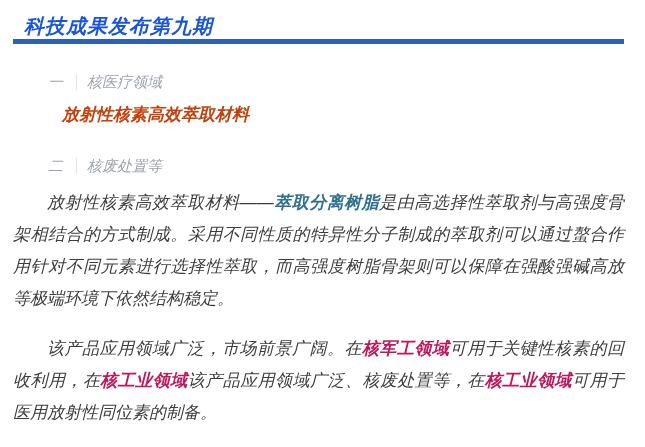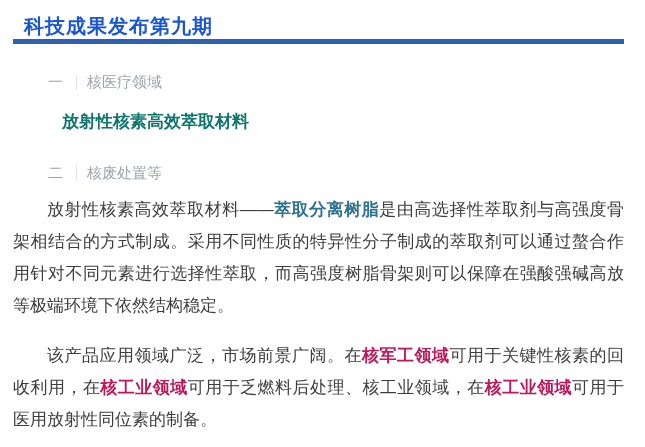--- a/index.html
+++ b/index.html
@@ -8,20 +8,21 @@
     font-family: "Liberation Sans", "DejaVu Sans", sans-serif;
     width: 645px;
     height: 447px;
     overflow: hidden;
   }
   .page {
     position: relative;
     width: 645px;
     height: 339px;
     background: #ffffff;
+    font-style: italic;
   }
   .doc-header { padding-top: 15px; }
   .doc-title {
     margin-left: 24px;
     font-size: 20px;
     line-height: 22px;
     font-weight: bold;
     color: #1a56d4;
     letter-spacing: 1px;
   }
@@ -41,24 +42,24 @@
   .section-head.first { margin-top: 28px; }
   .section-head.second { margin-top: 30px; }
   .section-num { margin-right: 13px; }
   .section-divider {
     width: 1px;
     height: 16px;
     background: #e3e3e3;
     margin-right: 10px;
   }
   .achievement-name {
-    margin: 18px 0 0 62px;
+    margin: 11px 0 0 62px;
     font-size: 17px;
     font-weight: bold;
-    color: #0f766e;
+    color: #c2410c;
   }
   .body-para {
     margin: 12px 21px 0 13px;
     font-size: 17px;
     line-height: 32px;
     color: #3d3d3d;
     text-align: justify;
     text-indent: 2em;
   }
   .para-intro { margin-top: 11px; }
@@ -86,15 +87,15 @@
   <div class="achievement-name">放射性核素高效萃取材料</div>
 
   <div class="section-head second">
     <span class="section-num">二</span>
     <span class="section-divider"></span>
     <span class="section-label">核废处置等</span>
   </div>
 
   <p class="body-para para-intro"><span>放射性核素高效萃取材料——</span><span class="hl hl-resin">萃取分离树脂</span><span>是由高选择性萃取剂与高强度骨架相结合的方式制成。采用不同性质的特异性分子制成的萃取剂可以通过螯合作用针对不同元素进行选择性萃取，而高强度树脂骨架则可以保障在强酸强碱高放等极端环境下依然结构稳定。</span></p>
 
-  <p class="body-para para-application"><span>该产品应用领域广泛，市场前景广阔。在</span><span class="hl hl-domain">核军工领域</span><span>可用于关键性核素的回收利用，在</span><span class="hl hl-domain">核工业领域</span><span>可用于乏燃料后处理、核工业领域，在</span><span class="hl hl-domain">核工业领域</span><span>可用于医用放射性同位素的制备。</span></p>
+  <p class="body-para para-application"><span>该产品应用领域广泛，市场前景广阔。在</span><span class="hl hl-domain">核军工领域</span><span>可用于关键性核素的回收利用，在</span><span class="hl hl-domain">核工业领域</span><span>该产品应用领域广泛、核废处置等，在</span><span class="hl hl-domain">核工业领域</span><span>可用于医用放射性同位素的制备。</span></p>
 
 </div>
 
 </body></html>

